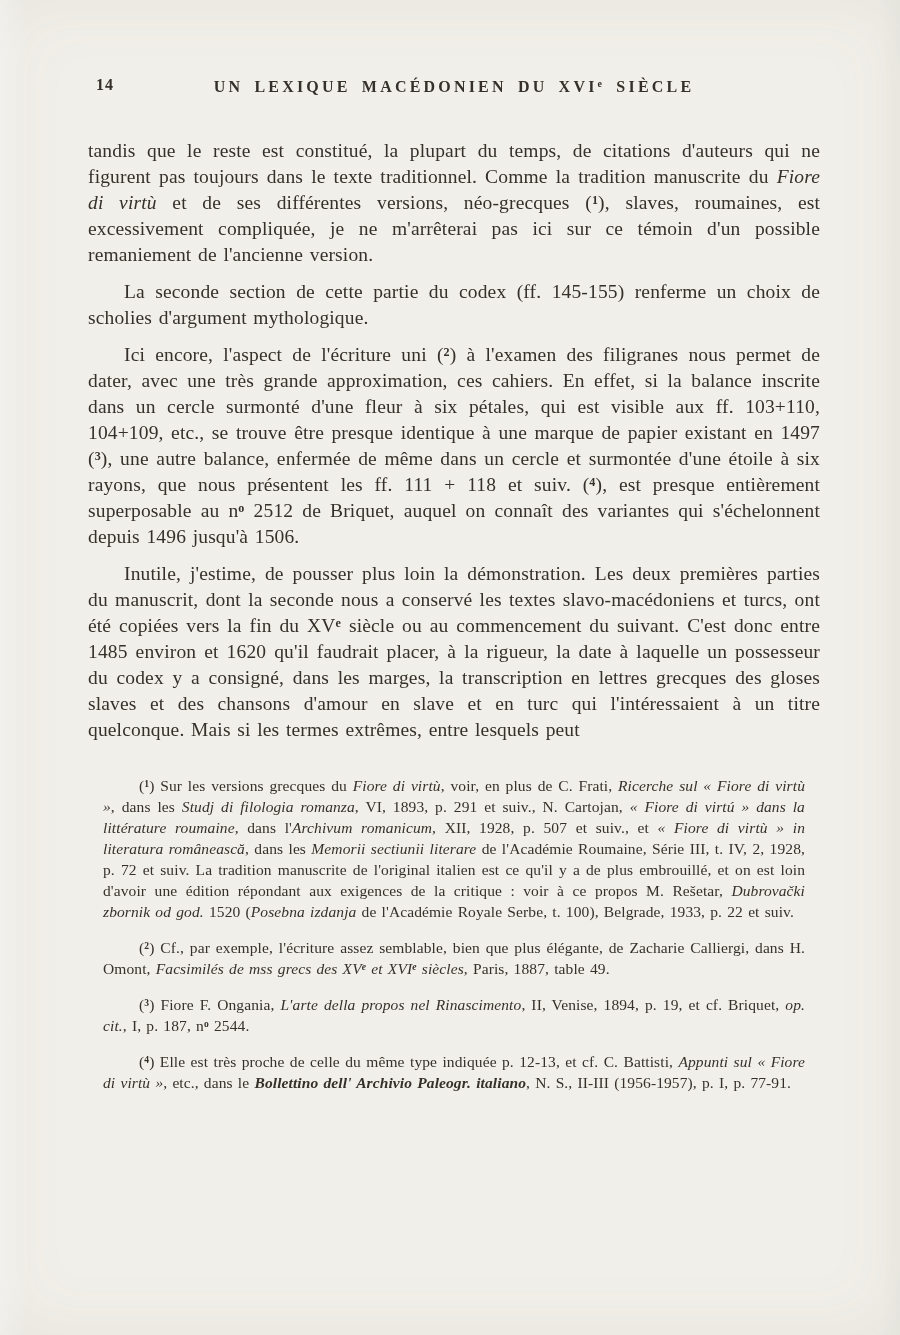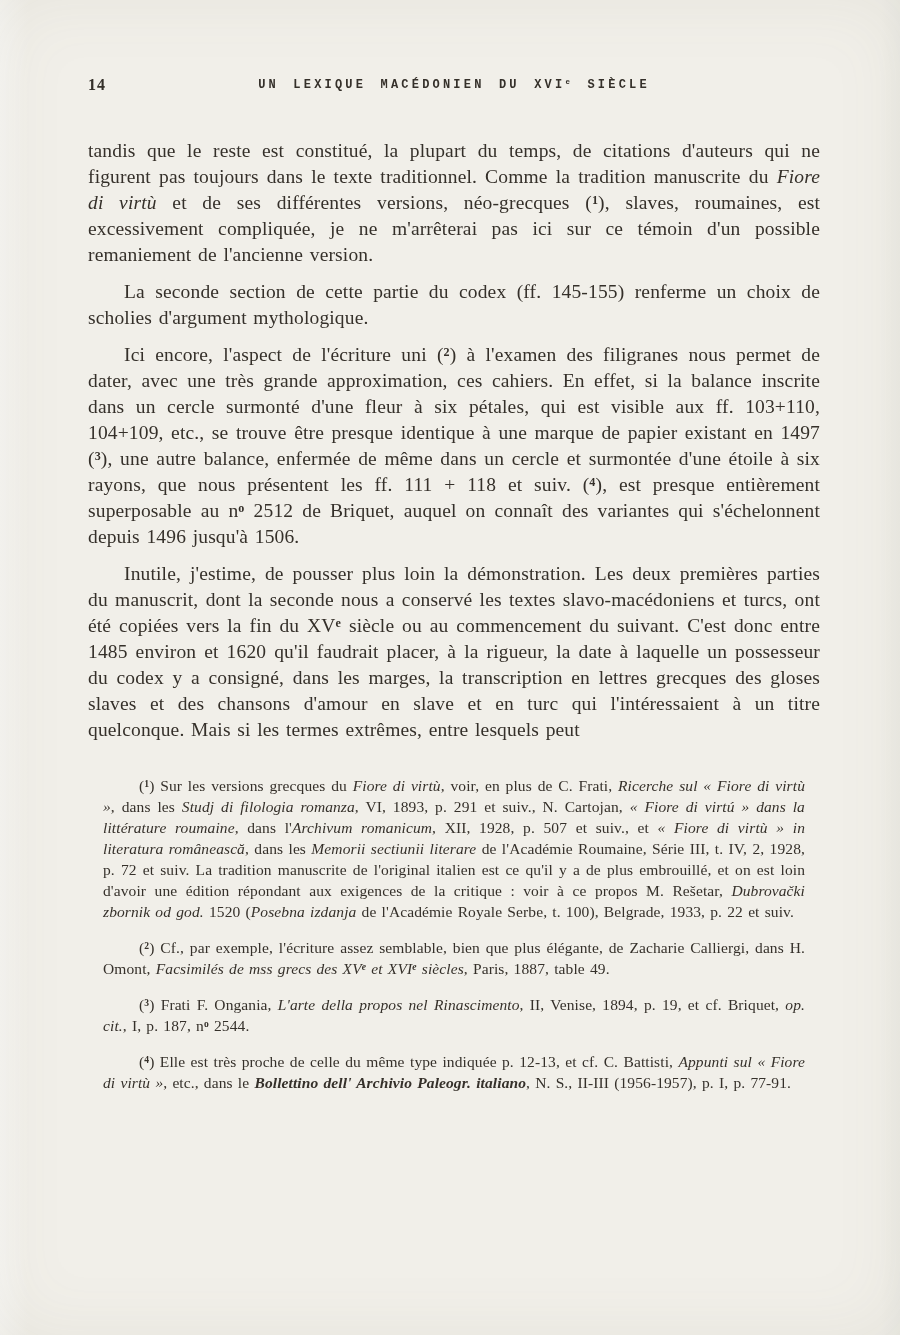--- a/index.html
+++ b/index.html
@@ -28,32 +28,31 @@
     left:88px;
     width:732px;
     top:76px;
   }
   .pagehead{
     position:relative;
     height:22px;
     margin-bottom:40px;
   }
   .page-number{
-    position:absolute;left:0;top:0;
+    position:absolute;left:8px;top:0;
     font-size:16px;font-weight:bold;
     letter-spacing:1px;
   }
   .running-head{
     position:absolute;left:0;right:0;top:2px;
     text-align:center;
-    font-size:12px;
+    font-size:16px;
     font-weight:bold;
     letter-spacing:3.2px;
     word-spacing:4px;
-    font-family:Liberation Mono, monospace;
   }
   .bodytext p{
     margin:0;
     font-size:19.5px;
     line-height:26px;
     text-align:justify;
     letter-spacing:0.15px;
     word-spacing:1.6px;
   }
   .bodytext p + p{margin-top:11px;}
@@ -95,18 +94,18 @@
     <div class="bodytext">
       <p><span>tandis que le reste est constitué, la plupart du temps, de citations d'auteurs qui ne figurent pas toujours dans le texte traditionnel. Comme la tradition manuscrite du </span><span style="font-style: italic;">Fiore di virtù</span><span> et de ses différentes versions, néo-grecques (</span><sup>1</sup><span>), slaves, roumaines, est excessivement compliquée, je ne m'arrêterai pas ici sur ce témoin d'un possible remaniement de l'ancienne version.</span></p>
       <p class="indent"><span>La seconde section de cette partie du codex (ff. 145-155) renferme un choix de scholies d'argument mythologique.</span></p>
       <p class="indent"><span>Ici encore, l'aspect de l'écriture uni (</span><sup>2</sup><span>) à l'examen des filigranes nous permet de dater, avec une très grande approximation, ces cahiers. En effet, si la balance inscrite dans un cercle surmonté d'une fleur à six pétales, qui est visible aux ff. 103+110, 104+109, etc., se trouve être presque identique à une marque de papier existant en 1497 (</span><sup>3</sup><span>), une autre balance, enfermée de même dans un cercle et surmontée d'une étoile à six rayons, que nous présentent les ff. 111 + 118 et suiv. (</span><sup>4</sup><span>), est presque entièrement superposable au n</span><sup>o</sup><span> 2512 de Briquet, auquel on connaît des variantes qui s'échelonnent depuis 1496 jusqu'à 1506.</span></p>
       <p class="indent"><span>Inutile, j'estime, de pousser plus loin la démonstration. Les deux premières parties du manuscrit, dont la seconde nous a conservé les textes slavo-macédoniens et turcs, ont été copiées vers la fin du XV</span><sup>e</sup><span> siècle ou au commencement du suivant. C'est donc entre 1485 environ et 1620 qu'il faudrait placer, à la rigueur, la date à laquelle un possesseur du codex y a consigné, dans les marges, la transcription en lettres grecques des gloses slaves et des chansons d'amour en slave et en turc qui l'intéressaient à un titre quelconque. Mais si les termes extrêmes, entre lesquels peut</span></p>
     </div>
 
     <div class="footnotes">
       <p><span>(</span><sup>1</sup><span>) Sur les versions grecques du </span><span style="font-style: italic;">Fiore di virtù</span><span>, voir, en plus de C. Frati, </span><span style="font-style: italic;">Ricerche sul « Fiore di virtù »</span><span>, dans les </span><span style="font-style: italic;">Studj di filologia romanza</span><span>, VI, 1893, p. 291 et suiv., N. Cartojan, </span><span style="font-style: italic;">« Fiore di virtú » dans la littérature roumaine</span><span>, dans l'</span><span style="font-style: italic;">Archivum romanicum</span><span>, XII, 1928, p. 507 et suiv., et </span><span style="font-style: italic;">« Fiore di virtù » in literatura românească</span><span>, dans les </span><span style="font-style: italic;">Memorii sectiunii literare</span><span> de l'Académie Roumaine, Série III, t. IV, 2, 1928, p. 72 et suiv. La tradition manuscrite de l'original italien est ce qu'il y a de plus embrouillé, et on est loin d'avoir une édition répondant aux exigences de la critique : voir à ce propos M. Rešetar, </span><span style="font-style: italic;">Dubrovački zbornik od god.</span><span> 1520 (</span><span style="font-style: italic;">Posebna izdanja</span><span> de l'Académie Royale Serbe, t. 100), Belgrade, 1933, p. 22 et suiv.</span></p>
       <p><span>(</span><sup>2</sup><span>) Cf., par exemple, l'écriture assez semblable, bien que plus élégante, de Zacharie Calliergi, dans H. Omont, </span><span style="font-style: italic;">Facsimilés de mss grecs des XV</span><sup style="font-style: italic;">e</sup><span style="font-style: italic;"> et XVI</span><sup style="font-style: italic;">e</sup><span style="font-style: italic;"> siècles</span><span>, Paris, 1887, table 49.</span></p>
-      <p><span>(</span><sup>3</sup><span>) Frati F. Ongania, </span><span style="font-style: italic;">L'arte della propos nel Rinascimento</span><span>, II, Venise, 1894, p. 19, et cf. Briquet, </span><span style="font-style: italic;">op. cit.</span><span>, I, p. 187, n</span><sup>o</sup><span> 2544.</span></p>
+      <p><span>(</span><sup>3</sup><span>) Fiore F. Ongania, </span><span style="font-style: italic;">L'arte della propos nel Rinascimento</span><span>, II, Venise, 1894, p. 19, et cf. Briquet, </span><span style="font-style: italic;">op. cit.</span><span>, I, p. 187, n</span><sup>o</sup><span> 2544.</span></p>
       <p><span>(</span><sup>4</sup><span>) Elle est très proche de celle du même type indiquée p. 12-13, et cf. C. Battisti, </span><span style="font-style: italic;">Appunti sul « Fiore di virtù »</span><span>, etc., dans le </span><span style="font-style: italic; font-weight: bold;">Bollettino dell' Archivio Paleogr. italiano</span><span>, N. S., II-III (1956-1957), p. I, p. 77-91.</span></p>
     </div>
 
   </div>
 </div>
 
 </body></html>

